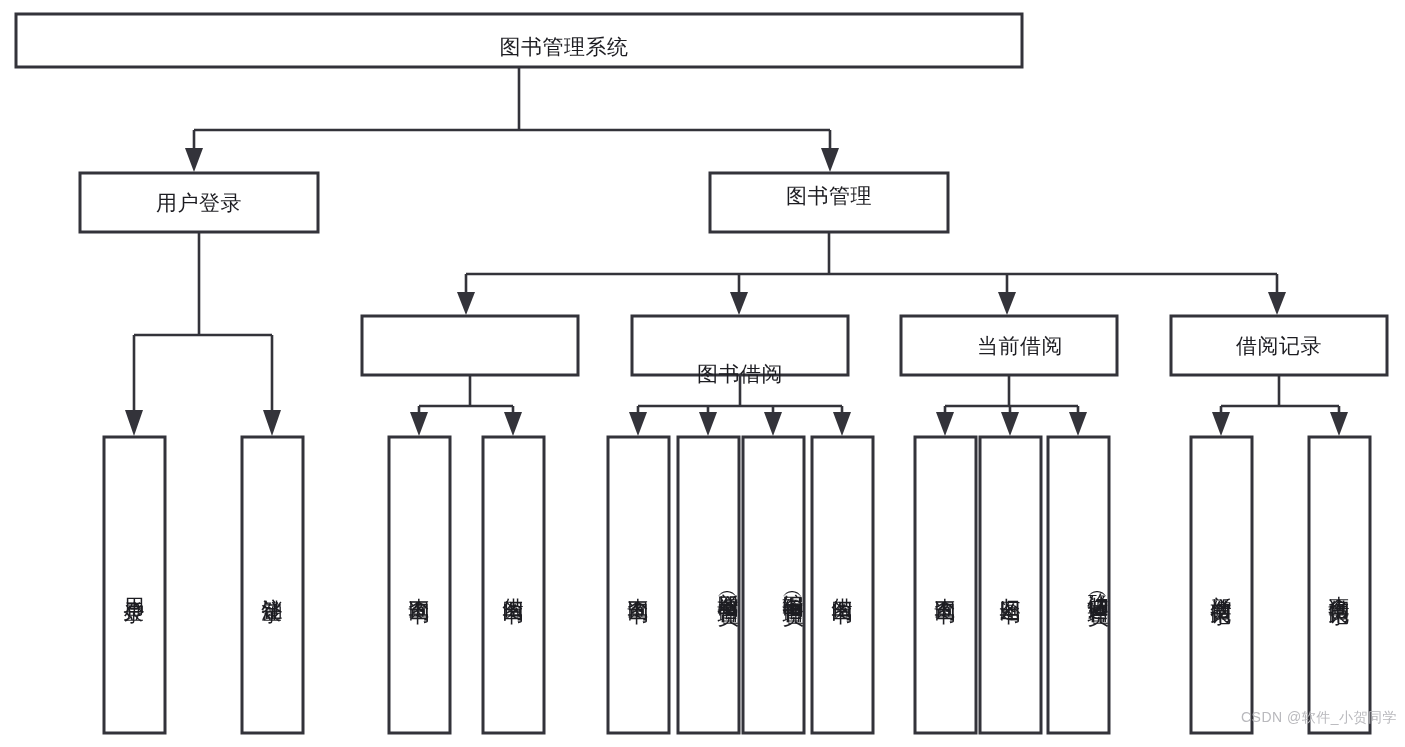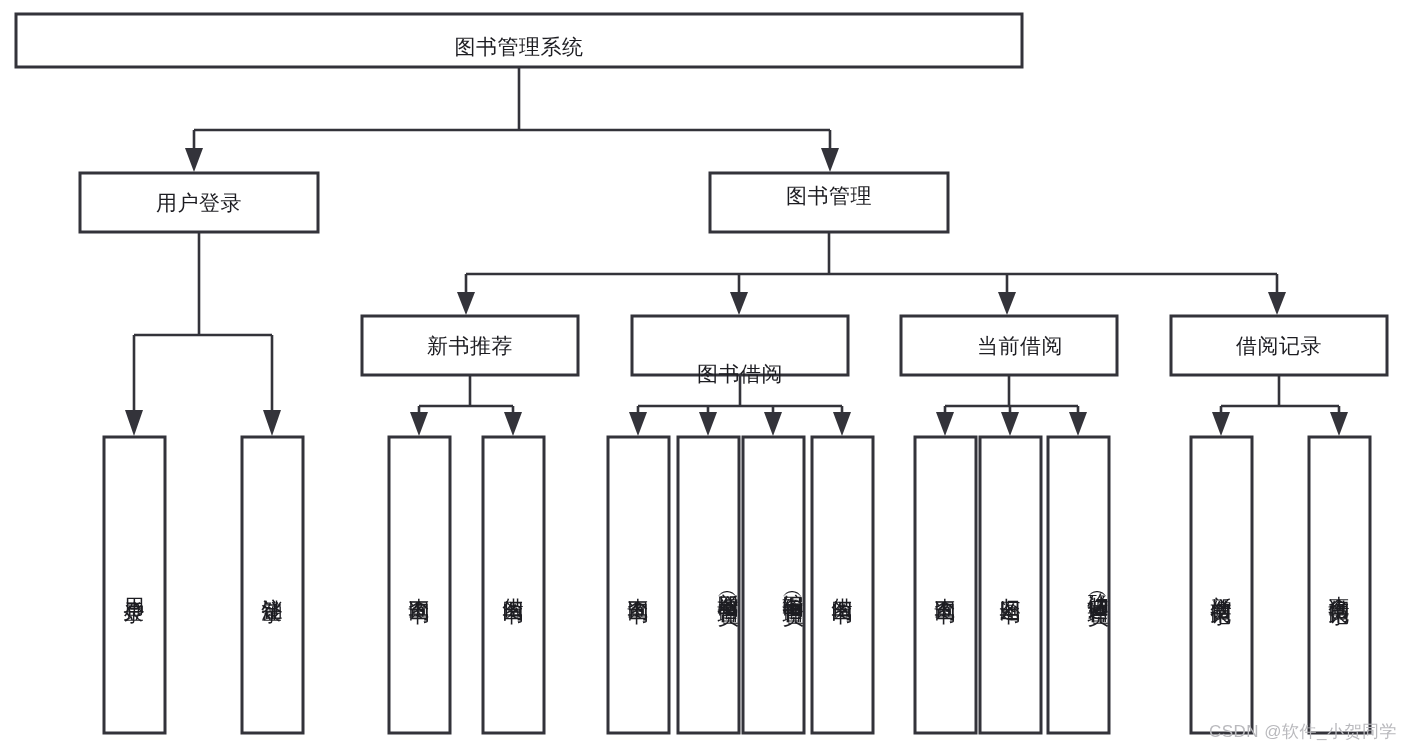--- a/index.html
+++ b/index.html
@@ -61,22 +61,22 @@
     color: #1d1d22;
     writing-mode: vertical-rl;
     text-orientation: upright;
     letter-spacing: 2px;
     line-height: 1;
     pointer-events: none;
   }
   .watermark {
     position: absolute;
     right: 8px;
-    bottom: 4px;
-    font-size: 17px;
+    bottom: 20px;
+    font-size: 14px;
     color: #b9b9bd;
     letter-spacing: 0.5px;
     white-space: nowrap;
     user-select: none;
   }
 </style>
 </head>
 <body>
 
 <div id="diagram-root">
@@ -178,26 +178,25 @@
     <rect class="node-box" x="812" y="437" width="61" height="296"></rect>
 
     <rect class="node-box" x="915" y="437" width="61" height="296"></rect>
     <rect class="node-box" x="980" y="437" width="61" height="296"></rect>
     <rect class="node-box" x="1048" y="437" width="61" height="296"></rect>
 
     <rect class="node-box" x="1191" y="437" width="61" height="296"></rect>
     <rect class="node-box" x="1309" y="437" width="61" height="296"></rect>
   </svg>
 
-  <div class="node-label-h" style="left:16px; top:14px; width:1006px; height:65px;">图书管理系统</div>
+  <div class="node-label-h" style="left:16px; top:14px; width:1006px; height:65px;padding-left:45px;">图书管理系统</div>
 
   <div class="node-label-h" style="left:80px; top:173px; width:238px; height:59px;">用户登录</div>
   <div class="node-label-h" style="left:710px; top:173px; width:238px; height:45px;">图书管理</div>
 
-  <div class="node-label-h" style="left:362px; top:316px; width:216px; height:59px;">新书推荐</div>
   <div class="node-label-h" style="left:632px; top:316px; width:216px; height:59px;margin-top:28px;">图书借阅</div>
   <div class="node-label-h" style="left:901px; top:316px; width:238px; height:59px;">当前借阅</div>
   <div class="node-label-h" style="left:1171px; top:316px; width:216px; height:59px;font-family:Liberation Mono, monospace;">借阅记录</div>
 
   <div class="node-label-v" style="left:104px; top:437px; width:61px; height:296px;">用户登录</div>
   <div class="node-label-v" style="left:242px; top:437px; width:61px; height:296px;">注销登录</div>
 
   <div class="node-label-v" style="left:389px; top:437px; width:61px; height:296px;">查询图书</div>
   <div class="node-label-v" style="left:483px; top:437px; width:61px; height:296px;">借阅图书</div>
 

